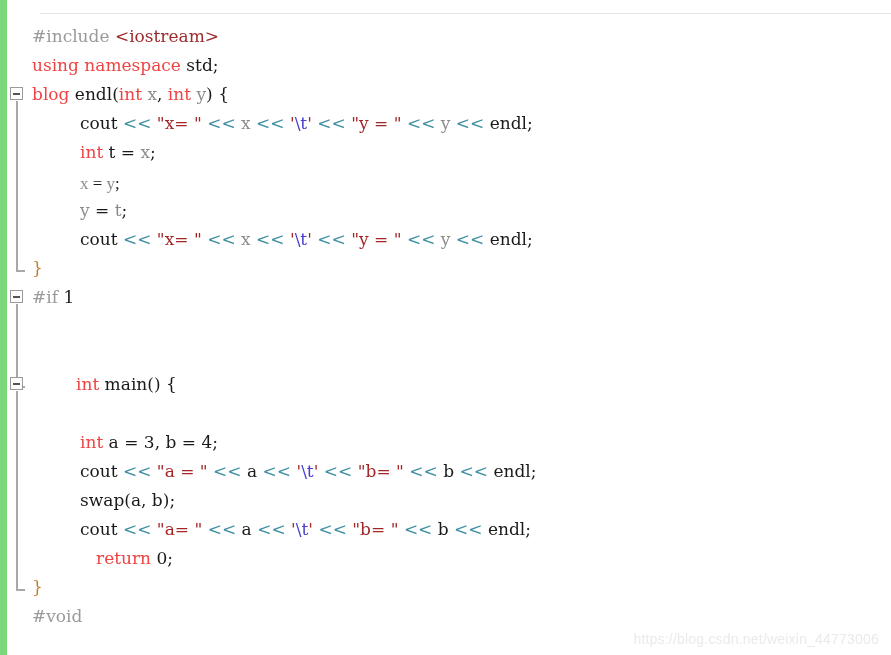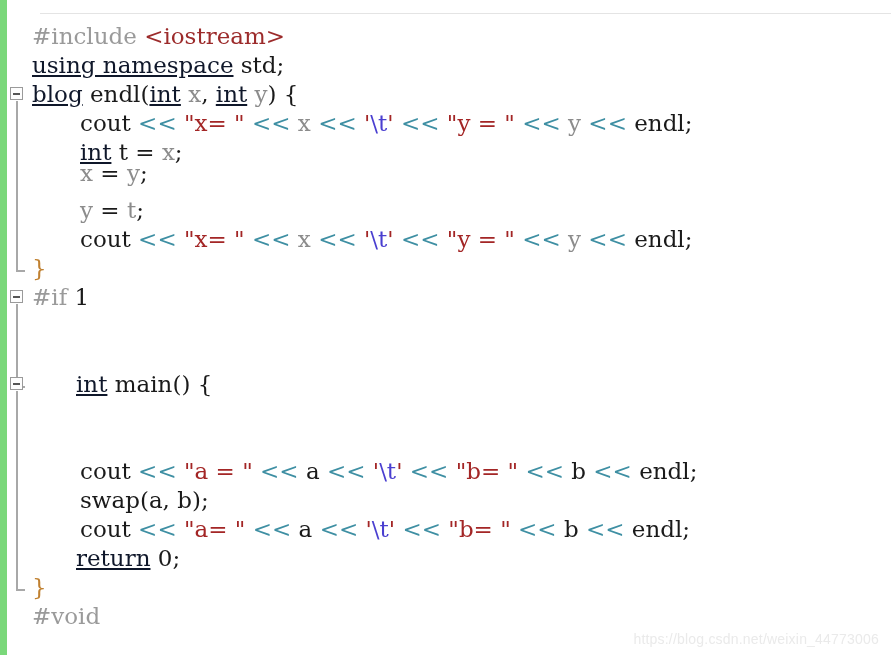--- a/index.html
+++ b/index.html
@@ -91,28 +91,28 @@
     right: 0;
     bottom: 0;
   }
   .code-line {
     position: absolute;
     left: 0;
     height: 29px;
     line-height: 29px;
     white-space: pre;
     font-family: "DejaVu Serif", serif;
-    font-size: 23px;
+    font-size: 17px;
     color: #1a1a1a;
   }
 
   
   .tok-pre      { color: #9a9a9a; }            
   .tok-inc      { color: #9c2b2b; }            
-  .tok-kw       { color: #0f172a; text-decoration: underline; }            
+  .tok-kw       { color: #ef4444; }            
   .tok-plain    { color: #1a1a1a; }            
   .tok-var      { color: #8c8c8c; }            
   .tok-op       { color: #3e8fa3; }            
   .tok-str      { color: #a32626; }            
   .tok-esc      { color: #4a3fd0; }            
   .tok-num      { color: #1a1a1a; }            
   .tok-brace    { color: #c08030; }            
 
   
   .watermark {
@@ -148,31 +148,32 @@
       <div class="fold-line" style="top: 391px; height: 198px;"></div>
       <div class="fold-foot" style="top: 589px;"></div>
     </div>
 
   <div class="code-area">
       <div class="code-line" style="top: 8px; left: 0px;"><span class="tok-pre">#include </span><span class="tok-inc">&lt;iostream&gt;</span></div>
       <div class="code-line" style="top: 37px; left: 0px;"><span class="tok-kw">using namespace</span><span class="tok-plain"> std;</span></div>
       <div class="code-line" style="top: 66px; left: 0px;"><span class="tok-kw">blog</span><span class="tok-plain"> endl(</span><span class="tok-kw">int</span><span class="tok-var"> x</span><span class="tok-plain">, </span><span class="tok-kw">int</span><span class="tok-var"> y</span><span class="tok-plain">) </span><span class="tok-plain">{</span></div>
       <div class="code-line" style="top: 95px; left: 48px;"><span class="tok-plain">cout </span><span class="tok-op">&lt;&lt;</span><span class="tok-plain"> </span><span class="tok-str">"x= "</span><span class="tok-plain"> </span><span class="tok-op">&lt;&lt;</span><span class="tok-var"> x </span><span class="tok-op">&lt;&lt;</span><span class="tok-plain"> </span><span class="tok-str">'</span><span class="tok-esc">\t</span><span class="tok-str">'</span><span class="tok-plain"> </span><span class="tok-op">&lt;&lt;</span><span class="tok-plain"> </span><span class="tok-str">"y = "</span><span class="tok-plain"> </span><span class="tok-op">&lt;&lt;</span><span class="tok-var"> y </span><span class="tok-op">&lt;&lt;</span><span class="tok-plain"> endl;</span></div>
       <div class="code-line" style="top: 124px; left: 48px;"><span class="tok-kw">int</span><span class="tok-plain"> t = </span><span class="tok-var">x</span><span class="tok-plain">;</span></div>
-      <div class="code-line" style="top: 145px; left: 48px;"><span class="tok-var">x </span><span class="tok-plain">= </span><span class="tok-var">y</span><span class="tok-plain">;</span></div>
+      <div class="code-line" style="top: 155px; left: 48px; font-family: Liberation Serif, serif;"><span class="tok-var">x </span><span class="tok-plain">= </span><span class="tok-var">y</span><span class="tok-plain">;</span></div>
       <div class="code-line" style="top: 182px; left: 48px;"><span class="tok-var">y </span><span class="tok-plain">= </span><span class="tok-var">t</span><span class="tok-plain">;</span></div>
       <div class="code-line" style="top: 211px; left: 48px;"><span class="tok-plain">cout </span><span class="tok-op">&lt;&lt;</span><span class="tok-plain"> </span><span class="tok-str">"x= "</span><span class="tok-plain"> </span><span class="tok-op">&lt;&lt;</span><span class="tok-var"> x </span><span class="tok-op">&lt;&lt;</span><span class="tok-plain"> </span><span class="tok-str">'</span><span class="tok-esc">\t</span><span class="tok-str">'</span><span class="tok-plain"> </span><span class="tok-op">&lt;&lt;</span><span class="tok-plain"> </span><span class="tok-str">"y = "</span><span class="tok-plain"> </span><span class="tok-op">&lt;&lt;</span><span class="tok-var"> y </span><span class="tok-op">&lt;&lt;</span><span class="tok-plain"> endl;</span></div>
       <div class="code-line" style="top: 240px; left: 0px;"><span class="tok-brace">}</span></div>
       <div class="code-line" style="top: 269px; left: 0px;"><span class="tok-pre">#if </span><span class="tok-num">1</span></div>
       <div class="code-line" style="top: 298px; left: 0px;"></div>
       <div class="code-line" style="top: 327px; left: 0px;"></div>
       <div class="code-line" style="top: 356px; left: 0px; margin-left: 44px;"><span class="tok-kw">int</span><span class="tok-plain"> main() </span><span class="tok-plain">{</span></div>
       <div class="code-line" style="top: 385px; left: 0px;"></div>
+      <div class="code-line" style="top: 414px; left: 48px;"><span class="tok-kw">int</span><span class="tok-plain"> a = </span><span class="tok-num">3</span><span class="tok-plain">, b = </span><span class="tok-num">4</span><span class="tok-plain">;</span></div>
       <div class="code-line" style="top: 443px; left: 48px;"><span class="tok-plain">cout </span><span class="tok-op">&lt;&lt;</span><span class="tok-plain"> </span><span class="tok-str">"a = "</span><span class="tok-plain"> </span><span class="tok-op">&lt;&lt;</span><span class="tok-plain"> a </span><span class="tok-op">&lt;&lt;</span><span class="tok-plain"> </span><span class="tok-str">'</span><span class="tok-esc">\t</span><span class="tok-str">'</span><span class="tok-plain"> </span><span class="tok-op">&lt;&lt;</span><span class="tok-plain"> </span><span class="tok-str">"b= "</span><span class="tok-plain"> </span><span class="tok-op">&lt;&lt;</span><span class="tok-plain"> b </span><span class="tok-op">&lt;&lt;</span><span class="tok-plain"> endl;</span></div>
       <div class="code-line" style="top: 472px; left: 48px; text-align: center;"><span class="tok-plain">swap(a, b);</span></div>
       <div class="code-line" style="top: 501px; left: 48px;"><span class="tok-plain">cout </span><span class="tok-op">&lt;&lt;</span><span class="tok-plain"> </span><span class="tok-str">"a= "</span><span class="tok-plain"> </span><span class="tok-op">&lt;&lt;</span><span class="tok-plain"> a </span><span class="tok-op">&lt;&lt;</span><span class="tok-plain"> </span><span class="tok-str">'</span><span class="tok-esc">\t</span><span class="tok-str">'</span><span class="tok-plain"> </span><span class="tok-op">&lt;&lt;</span><span class="tok-plain"> </span><span class="tok-str">"b= "</span><span class="tok-plain"> </span><span class="tok-op">&lt;&lt;</span><span class="tok-plain"> b </span><span class="tok-op">&lt;&lt;</span><span class="tok-plain"> endl;</span></div>
-      <div class="code-line" style="top: 530px; left: 44px;"><span class="tok-kw">return</span><span class="tok-plain"> </span><span class="tok-num">0</span><span class="tok-plain">;</span></div>
+      <div class="code-line" style="top: 530px; left: 64px;"><span class="tok-kw">return</span><span class="tok-plain"> </span><span class="tok-num">0</span><span class="tok-plain">;</span></div>
       <div class="code-line" style="top: 559px; left: 0px;"><span class="tok-brace">}</span></div>
       <div class="code-line" style="top: 588px; left: 0px;"><span class="tok-pre">#void</span></div>
     </div>
 
   <div class="watermark">https://blog.csdn.net/weixin_44773006</div>
 </div>
 
 </body></html>

